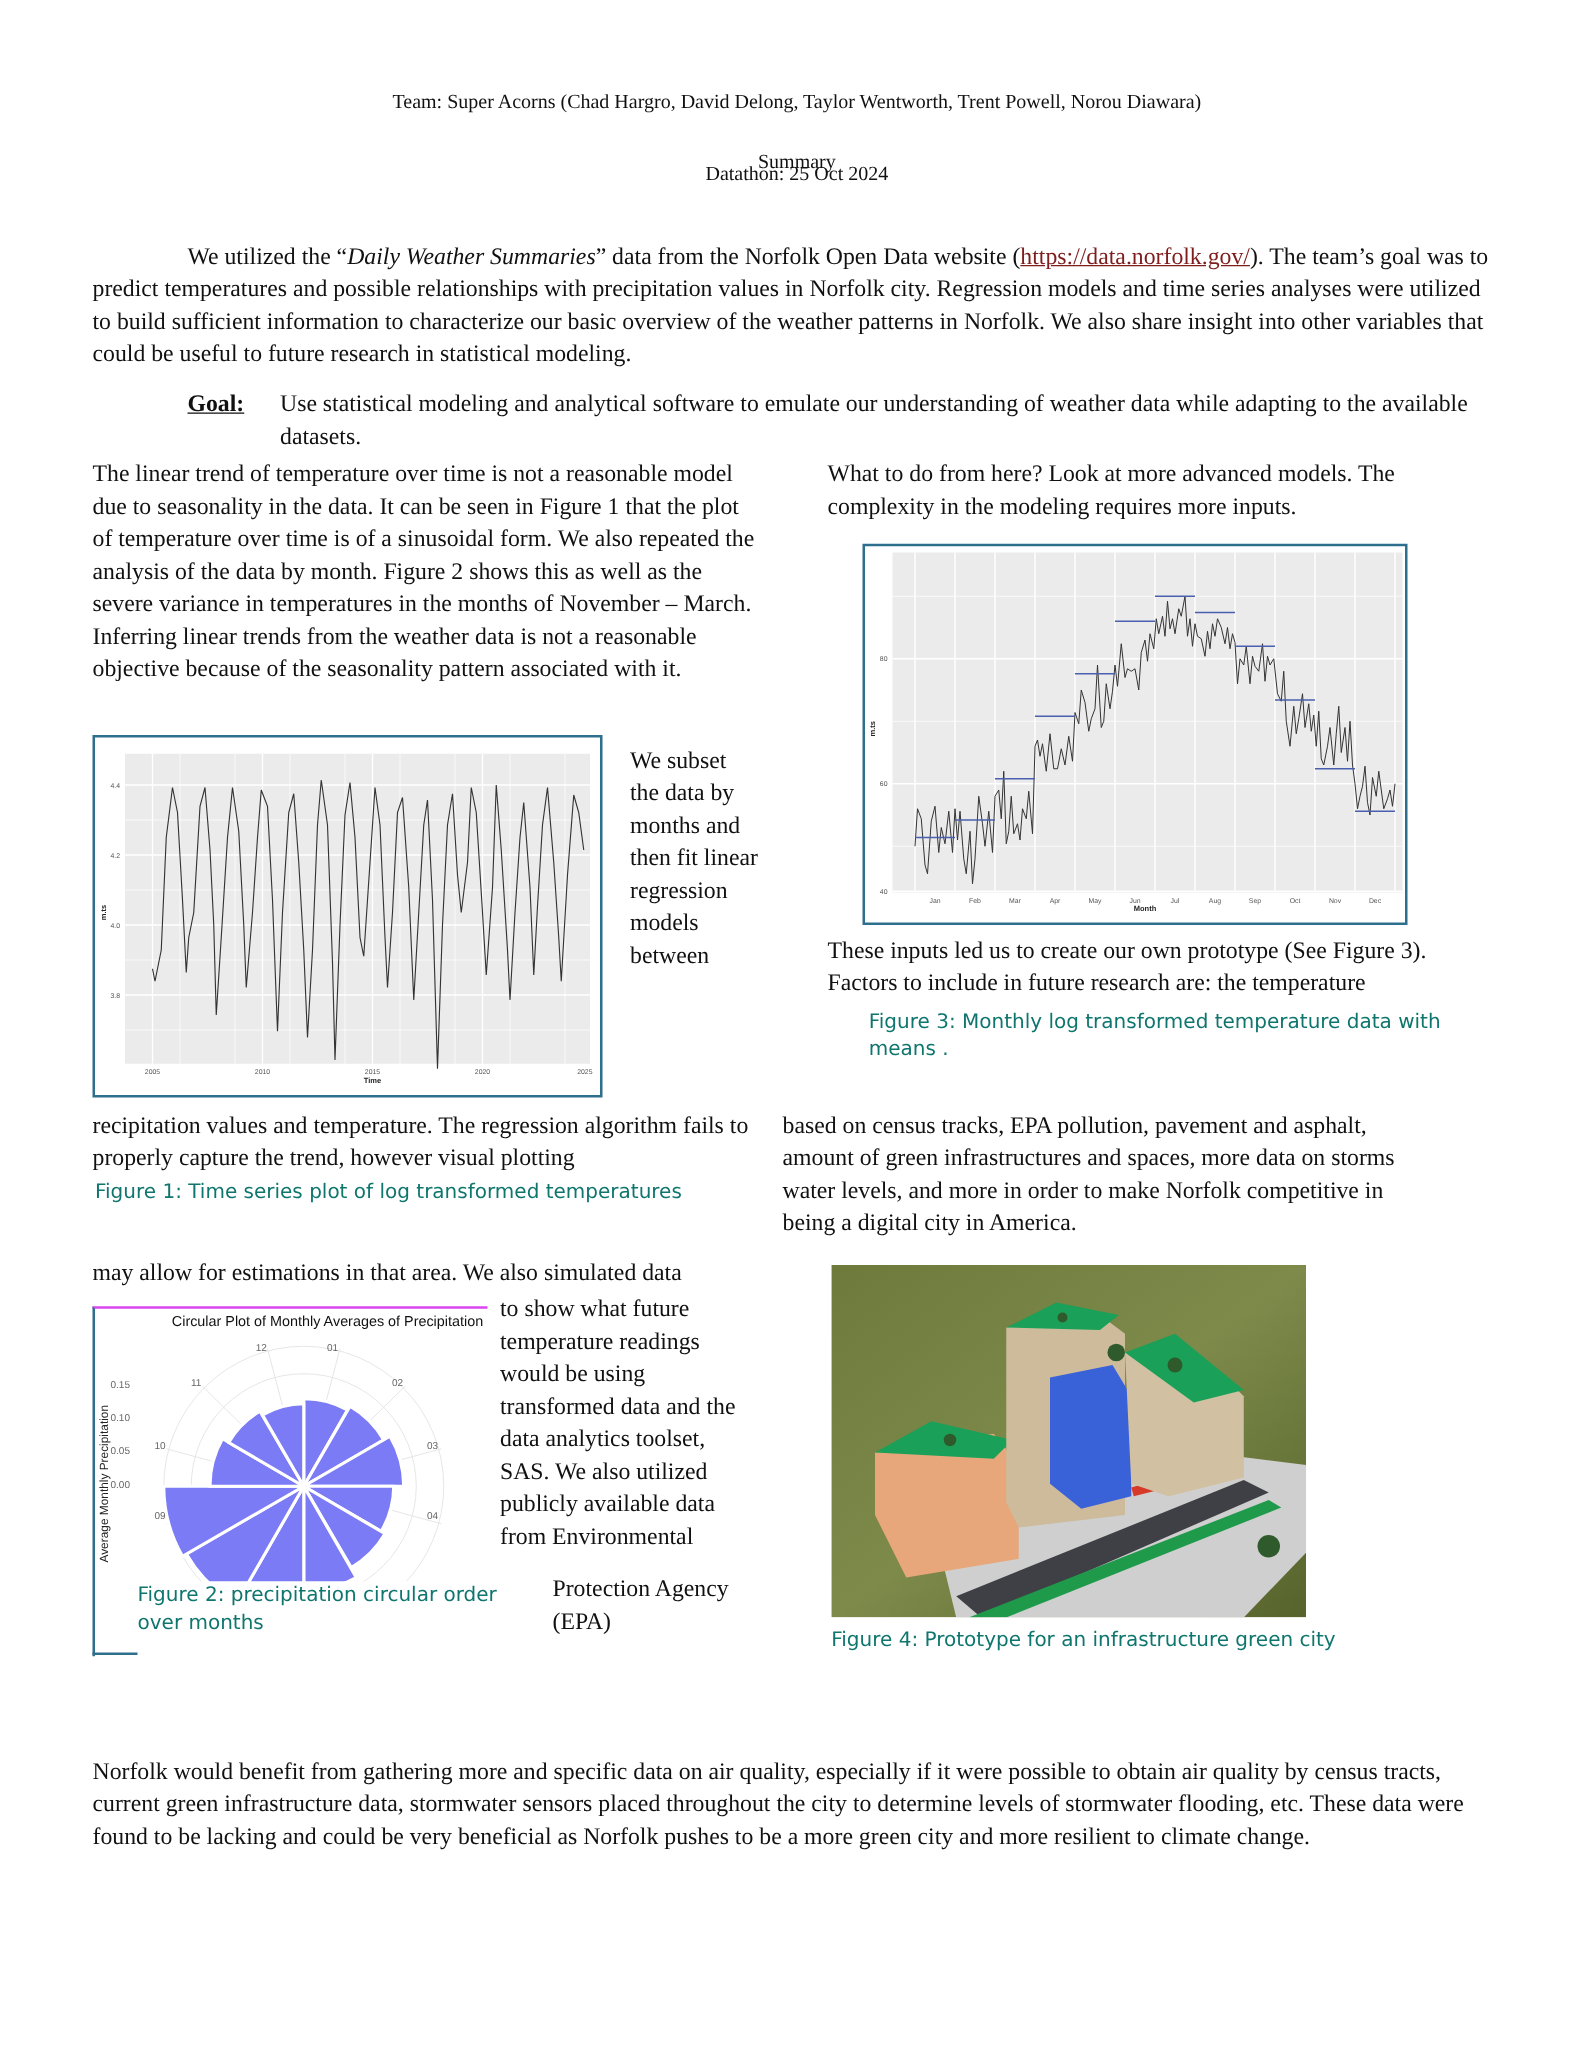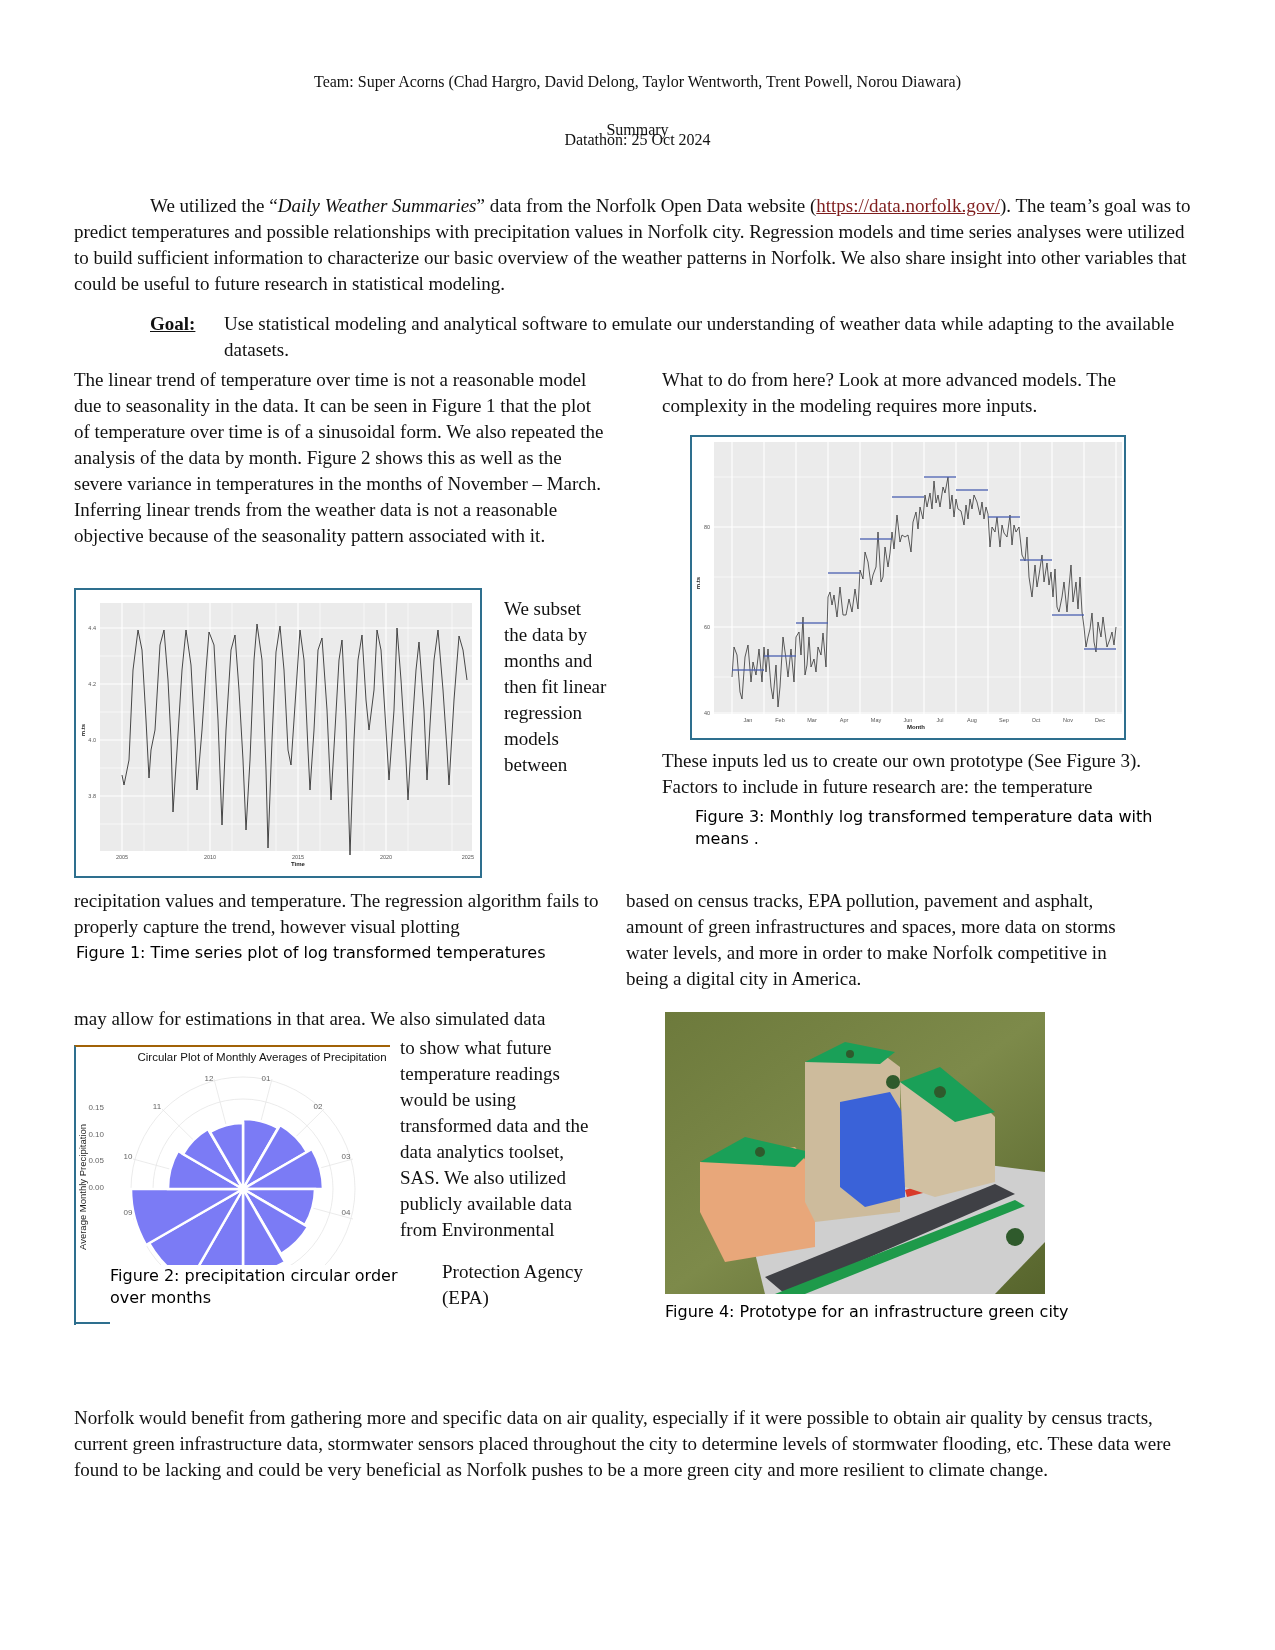--- a/index.html
+++ b/index.html
@@ -8,21 +8,21 @@
   .abs { position: absolute; }
   .header { left: 0; width: 1275px; text-align: center; font-size: 16px; line-height: 24px; }
   .para { font-size: 19px; line-height: 26px; }
   .intro { left: 74px; top: 193px; width: 1130px; text-indent: 76px; }
   .intro i { font-style: italic; }
   .intro a { color: #7f1d1d; text-decoration: underline; }
   .goal { left: 150px; top: 311px; width: 1050px; display: flex; }
   .goal .lbl { font-weight: bold; text-decoration: underline; width: 74px; flex: none; }
   .goal .txt { flex: 1; }
   .frame { border: 2px solid #2e6f8e; background: #fff; box-sizing: border-box; }
-  .caption { font-family: "DejaVu Sans", "Liberation Sans", sans-serif; font-size: 16px; color: #000000; line-height: 22px; }
+  .caption { font-family: "DejaVu Sans", "Liberation Sans", sans-serif; font-size: 16px; color: #0f766e; line-height: 22px; }
   svg text { font-family: "Liberation Sans", "DejaVu Sans", sans-serif; }
 </style>
 </head>
 <body>
 
 <div class="abs header" style="top:70px;">Team: Super Acorns (Chad Hargro, David Delong, Taylor Wentworth, Trent Powell, Norou Diawara)</div>
 <div class="abs header" style="top:94px;margin-top:34px;">Datathon: 25 Oct 2024</div>
 <div class="abs header" style="top:118px;">Summary</div>
 
 <div class="abs para intro"><span>We utilized the “</span><i>Daily Weather Summaries</i><span>” data from the Norfolk Open Data website (</span><a>https://data.norfolk.gov/</a><span>). The team’s goal was to predict temperatures and possible relationships with precipitation values in Norfolk city. Regression models and time series analyses were utilized to build sufficient information to characterize our basic overview of the weather patterns in Norfolk. We also share insight into other variables that could be useful to future research in statistical modeling.</span></div>
@@ -79,21 +79,21 @@
   </svg>
 </div>
 
 <div class="abs para" style="left:493px; top:596px; width:105px;margin-left:11px;">We subset the data by months and then fit linear regression models between</div>
 
 <div class="abs para" style="left:74px; top:888px; width:530px;">recipitation values and temperature. The regression algorithm fails to properly capture the trend, however visual plotting</div>
 <div class="abs caption" style="left:76px; top:942px; width:530px;">Figure 1: Time series plot of log transformed temperatures</div>
 
 <div class="abs para" style="left:74px; top:1006px; width:530px;">may allow for estimations in that area. We also simulated data</div>
 
-<div class="abs" style="left:74px; top:1045px; width:316px; height:280px; border-left:2px solid #2e6f8e; border-top:2px solid #a16207; box-sizing:border-box;">
+<div class="abs" style="left:74px; top:1045px; width:316px; height:280px; border-left:2px solid #2e6f8e; border-top:2px solid #d946ef; box-sizing:border-box;">
   <svg width="314" height="230" viewBox="0 0 314 230">
     <text x="186" y="14" font-size="11.5" text-anchor="middle" fill="#111">Circular Plot of Monthly Averages of Precipitation</text>
     <g fill="none" stroke="#e6e6e6" stroke-width="0.8">
       <circle cx="167" cy="142" r="30"></circle>
         <circle cx="167" cy="142" r="60"></circle>
       <circle cx="167" cy="142" r="90"></circle>
         <circle cx="167" cy="142" r="112"></circle>
     </g>
     <g stroke="#e6e6e6" stroke-width="0.8">
       <line x1="167" y1="142" x2="196" y2="32"></line>

